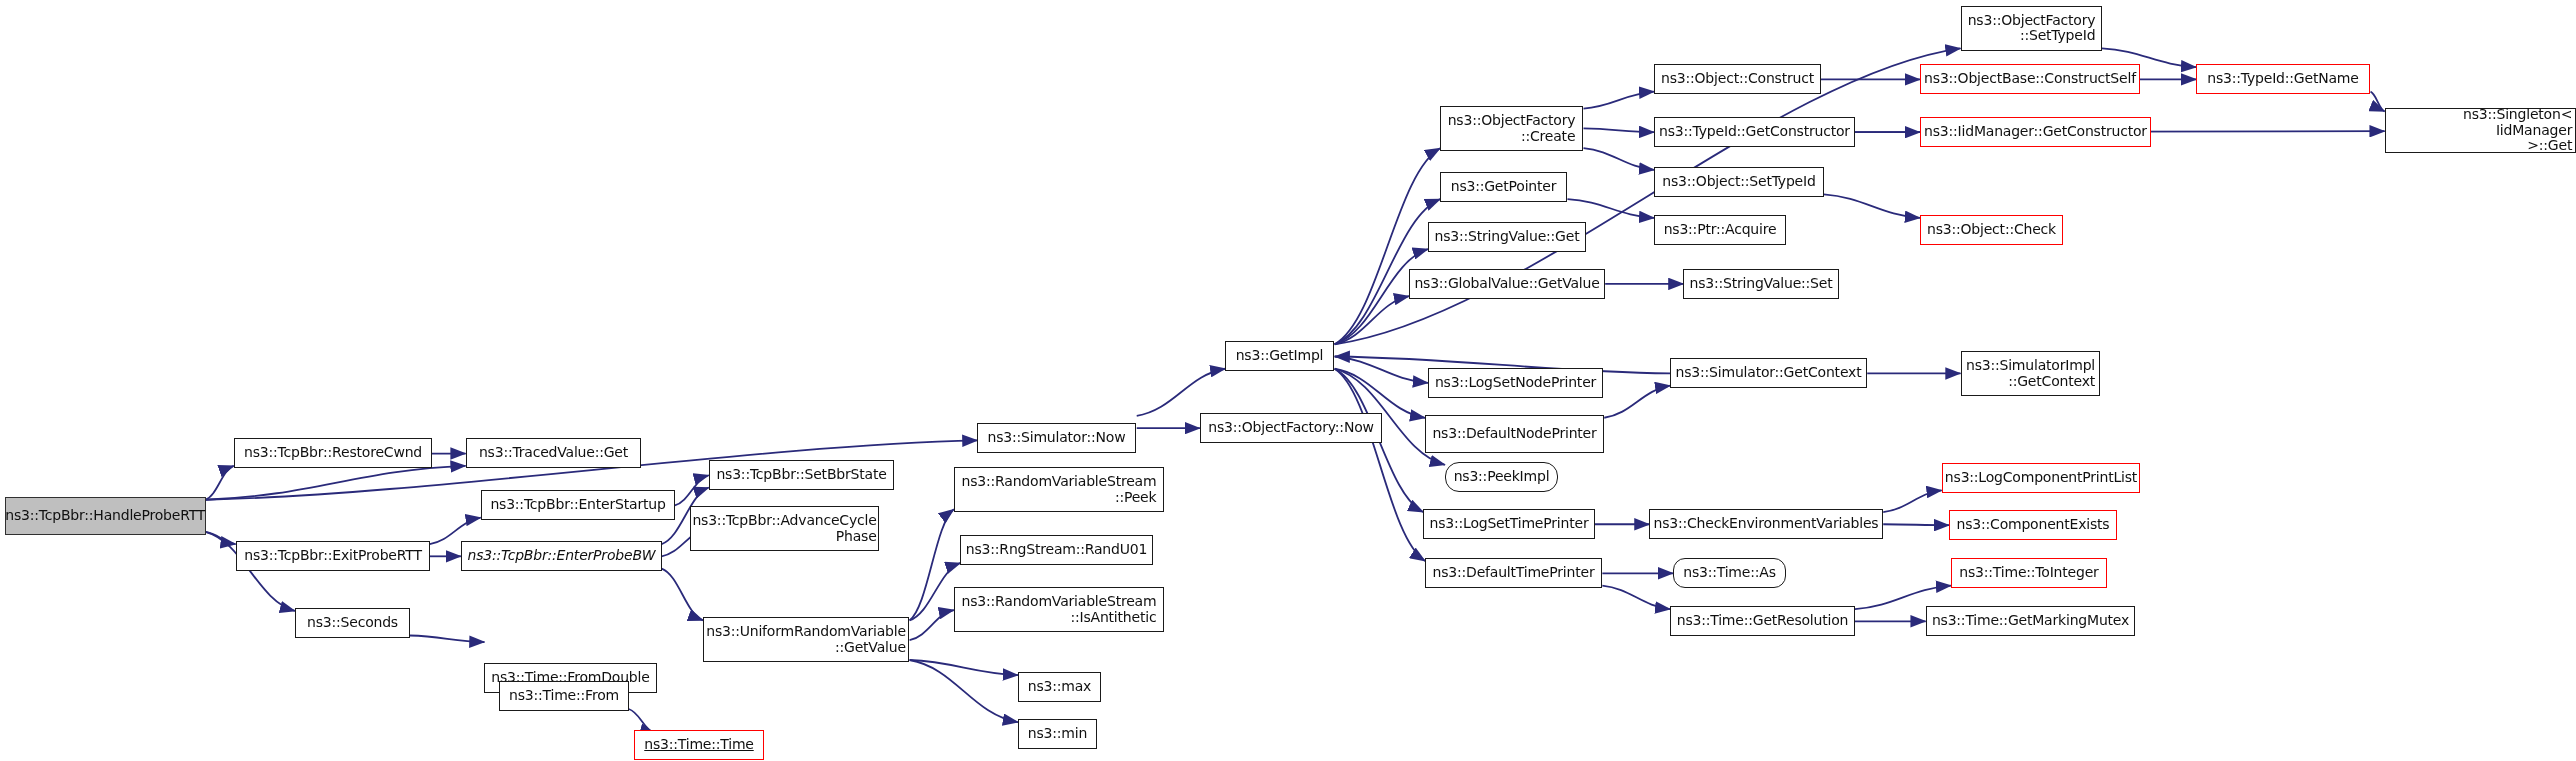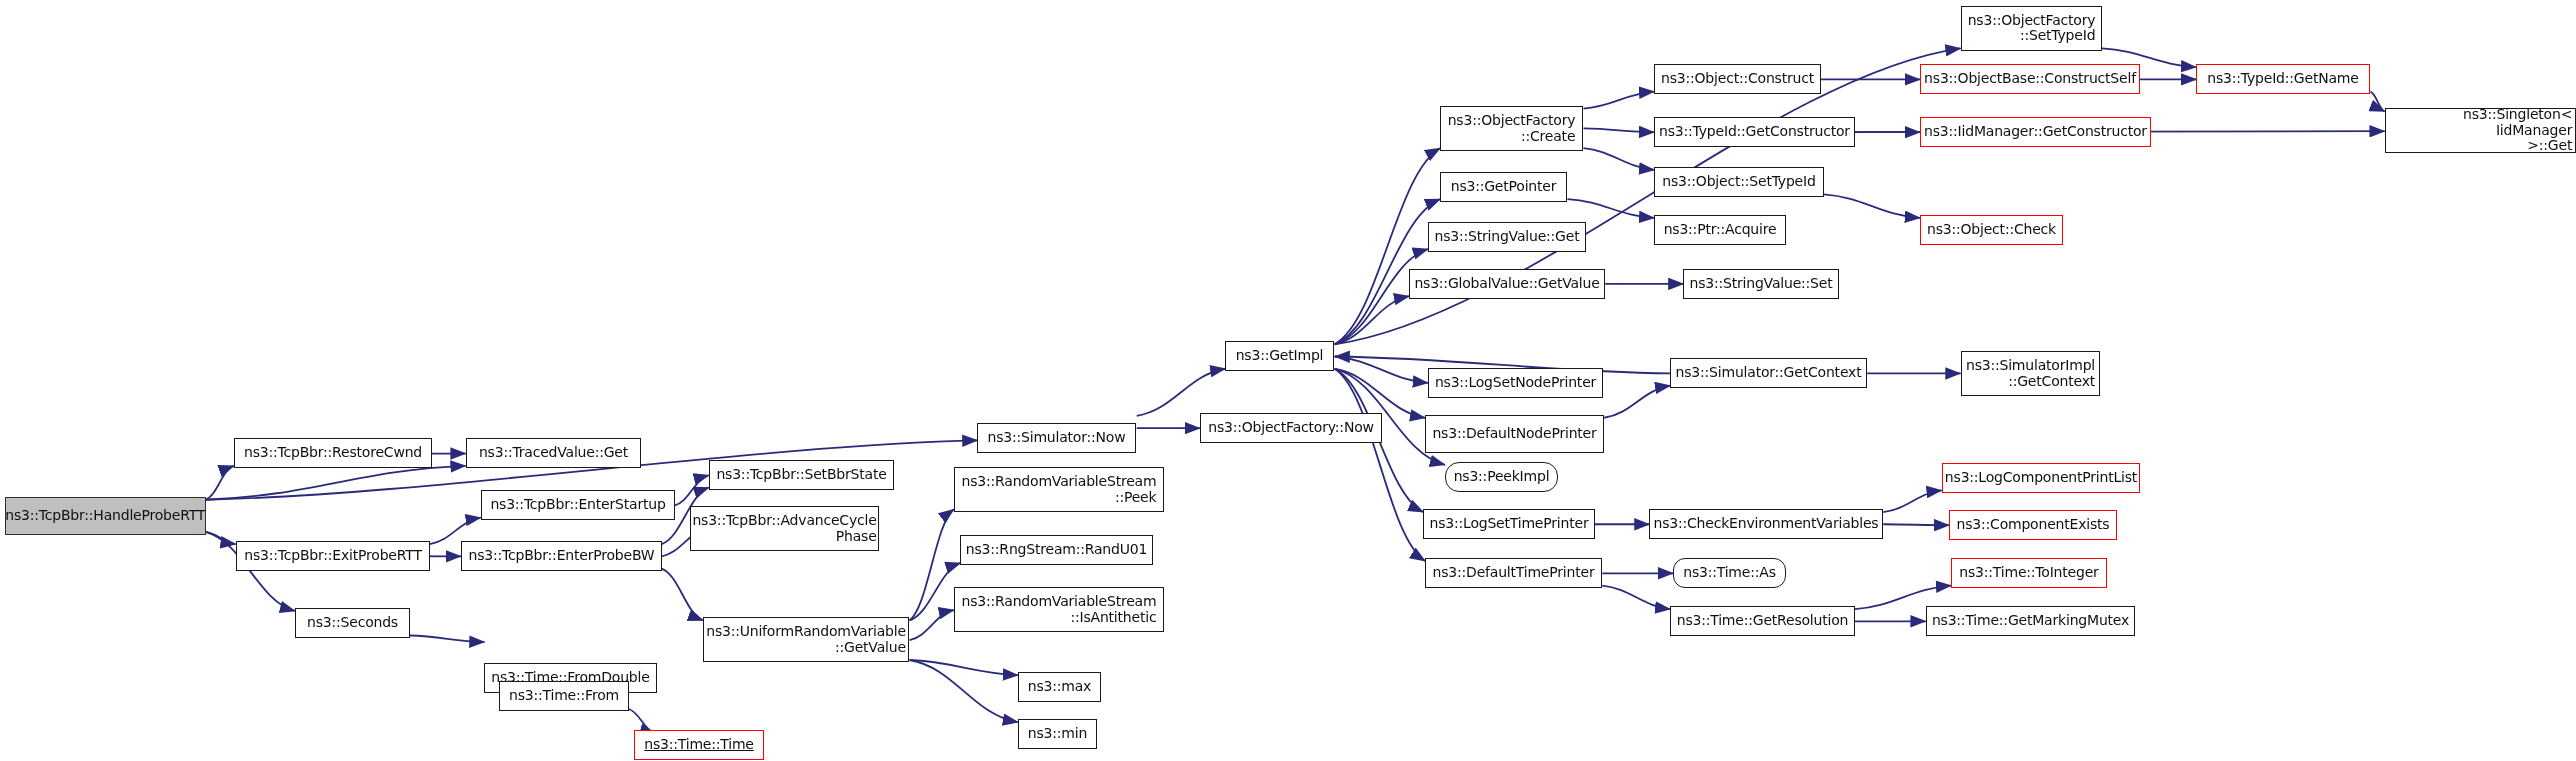--- a/index.html
+++ b/index.html
@@ -115,21 +115,21 @@
         <path d="M1968,646 C2010.84,642.85 2027.16,624.15 2070,621" fill="none" stroke="#2a2a7a" stroke-width="1.9" marker-end="url(#arrow)"></path>
         <path d="M1968,659 C1999.5,659 2011.5,659 2043,659" fill="none" stroke="#2a2a7a" stroke-width="1.9" marker-end="url(#arrow)"></path>
       </g>
   </svg>
   <div id="node-layer">
       <div class="node root" style="left: 4.7px; top: 497px; width: 201px; height: 38px;">ns3::TcpBbr::HandleProbeRTT</div>
       <div class="node" style="left: 234px; top: 438px; width: 198px; height: 30px;">ns3::TcpBbr::RestoreCwnd</div>
       <div class="node" style="left: 466px; top: 438px; width: 175px; height: 30px;">ns3::TracedValue::Get</div>
       <div class="node" style="left: 236px; top: 541px; width: 194px; height: 30px;">ns3::TcpBbr::ExitProbeRTT</div>
       <div class="node" style="left: 481px; top: 490px; width: 194px; height: 30px;">ns3::TcpBbr::EnterStartup</div>
-      <div class="node" style="left: 461px; top: 541px; width: 201px; height: 30px;">ns3::TcpBbr::EnterProbeBW</div>
+      <div class="node" style="left: 461px; top: 541px; width: 201px; height: 30px; font-style: italic;">ns3::TcpBbr::EnterProbeBW</div>
       <div class="node" style="left: 709px; top: 460px; width: 185px; height: 30px;">ns3::TcpBbr::SetBbrState</div>
       <div class="node" style="left: 690px; top: 506px; width: 189px; height: 45px;">ns3::TcpBbr::AdvanceCycle
 Phase</div>
       <div class="node" style="left: 703px; top: 617px; width: 206px; height: 45px;">ns3::UniformRandomVariable
 ::GetValue</div>
       <div class="node" style="left: 295px; top: 608px; width: 115px; height: 30px;">ns3::Seconds</div>
       <div class="node" style="left: 484px; top: 639px; width: 173px; height: 30px; margin-top: 24px;">ns3::Time::FromDouble</div>
       <div class="node" style="left: 499px; top: 681px; width: 130px; height: 30px;">ns3::Time::From</div>
       <div class="node red" style="left: 634px; top: 730px; width: 130px; height: 30px; text-decoration: underline;">ns3::Time::Time</div>
       <div class="node" style="left: 954px; top: 467px; width: 210px; height: 45px;">ns3::RandomVariableStream

